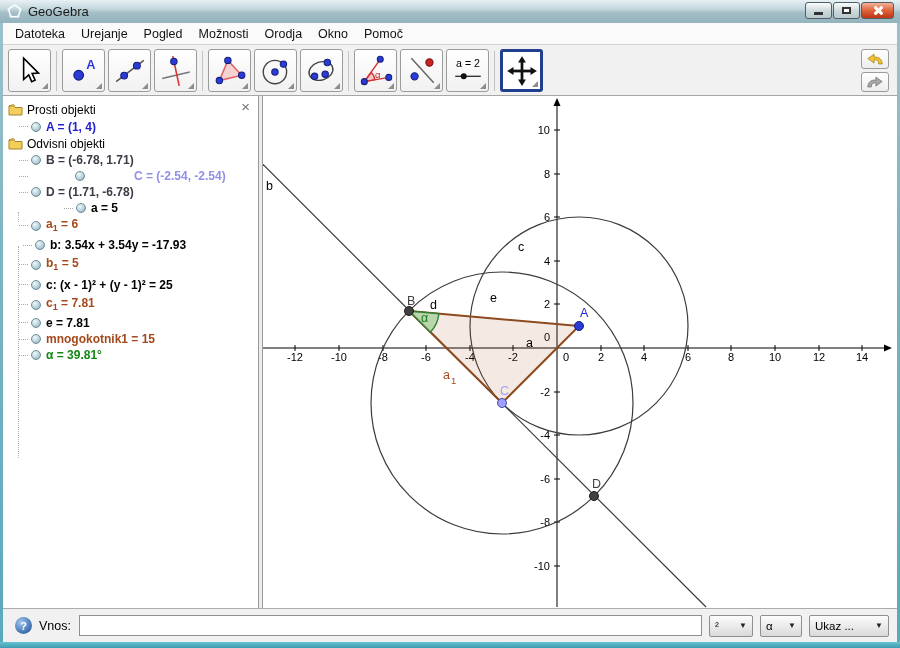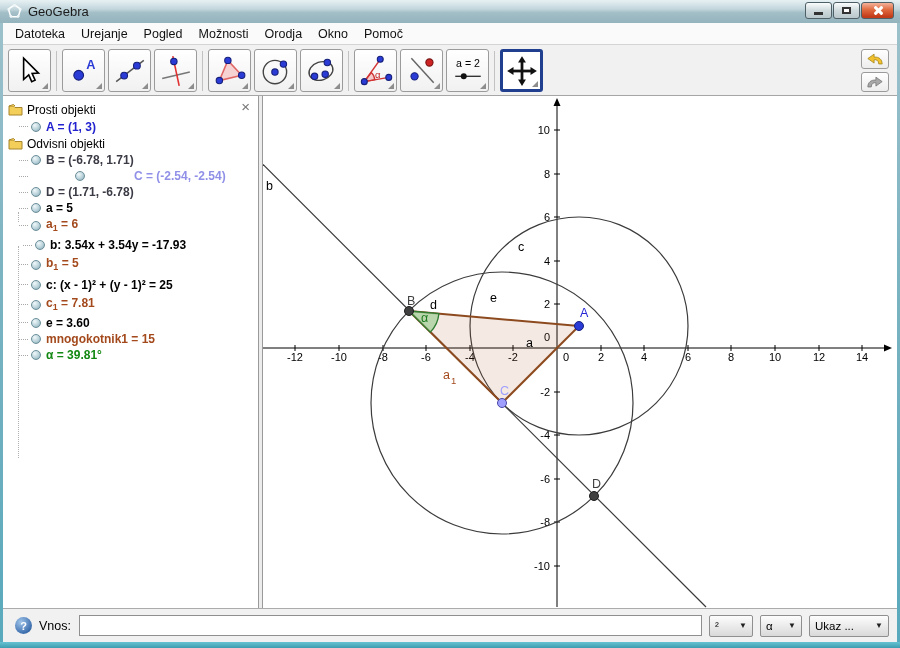--- a/index.html
+++ b/index.html
@@ -232,21 +232,21 @@
   <div class="srow header" style="height:17px;">
     <svg width="15" height="13" viewBox="0 0 15 13">
       <path d="M1 3 L1 12 L14 12 L14 4.5 L7 4.5 L5.5 3 Z" fill="#f3cf5a" stroke="#a8842a"></path>
       <path d="M1 3 L5.5 1.5 L7 3" fill="#f3cf5a" stroke="#a8842a"></path>
     </svg>
     <span class="lbl">Prosti objekti</span>
   </div>
   <div class="srow" style="height:17px;">
     <span class="stub"></span>
       <span class="bullet"></span>
-    <span class="lbl c-blue">A = (1, 3)</span>
+    <span class="lbl c-blue">A = (1, 4)</span>
   </div>
   <div class="srow header" style="height:17px;">
     <svg width="15" height="13" viewBox="0 0 15 13">
       <path d="M1 3 L1 12 L14 12 L14 4.5 L7 4.5 L5.5 3 Z" fill="#f3cf5a" stroke="#a8842a"></path>
       <path d="M1 3 L5.5 1.5 L7 3" fill="#f3cf5a" stroke="#a8842a"></path>
     </svg>
     <span class="lbl">Odvisni objekti</span>
   </div>
   <div class="srow" style="height:16px;">
     <span class="stub"></span>
@@ -256,21 +256,21 @@
   <div class="srow" style="height:16px;gap:44px;">
     <span class="stub"></span>
       <span class="bullet"></span>
     <span class="lbl c-violet">C = (-2.54, -2.54)</span>
   </div>
   <div class="srow" style="height:16px;">
     <span class="stub"></span>
       <span class="bullet"></span>
     <span class="lbl c-dark">D = (1.71, -6.78)</span>
   </div>
-  <div class="srow" style="height:16px;">
+  <div class="srow" style="height:16px;margin-left:45px;">
     <span class="stub"></span>
       <span class="bullet"></span>
     <span class="lbl c-black">a = 5</span>
   </div>
   <div class="srow" style="height:19px;">
     <span class="stub"></span>
       <span class="bullet"></span>
     <span class="lbl c-brown"><span>a</span><sub>1</sub><span> = 6</span></span>
   </div>
   <div class="srow" style="height:20px;padding-left:9px;">
@@ -289,21 +289,21 @@
     <span class="lbl c-black">c: (x - 1)² + (y - 1)² = 25</span>
   </div>
   <div class="srow" style="height:19px;">
     <span class="stub"></span>
       <span class="bullet"></span>
     <span class="lbl c-brown"><span>c</span><sub>1</sub><span> = 7.81</span></span>
   </div>
   <div class="srow" style="height:17px;">
     <span class="stub"></span>
       <span class="bullet"></span>
-    <span class="lbl c-black">e = 3.60</span>
+    <span class="lbl c-black">e = 7.81</span>
   </div>
   <div class="srow" style="height:16px;">
     <span class="stub"></span>
       <span class="bullet"></span>
     <span class="lbl c-brown">mnogokotnik1 = 15</span>
   </div>
   <div class="srow" style="height:16px;">
     <span class="stub"></span>
       <span class="bullet"></span>
     <span class="lbl c-green">α = 39.81°</span>

